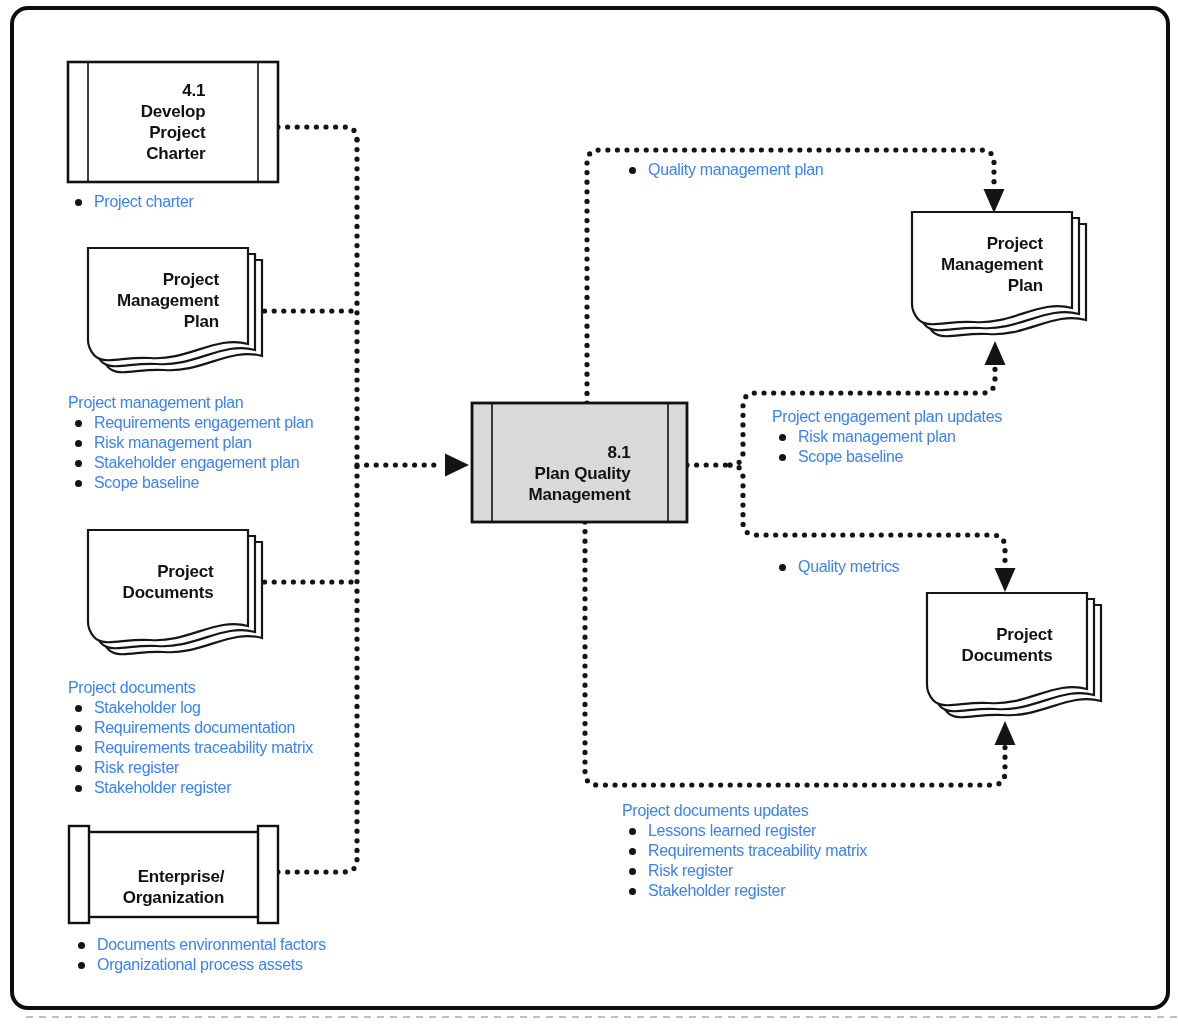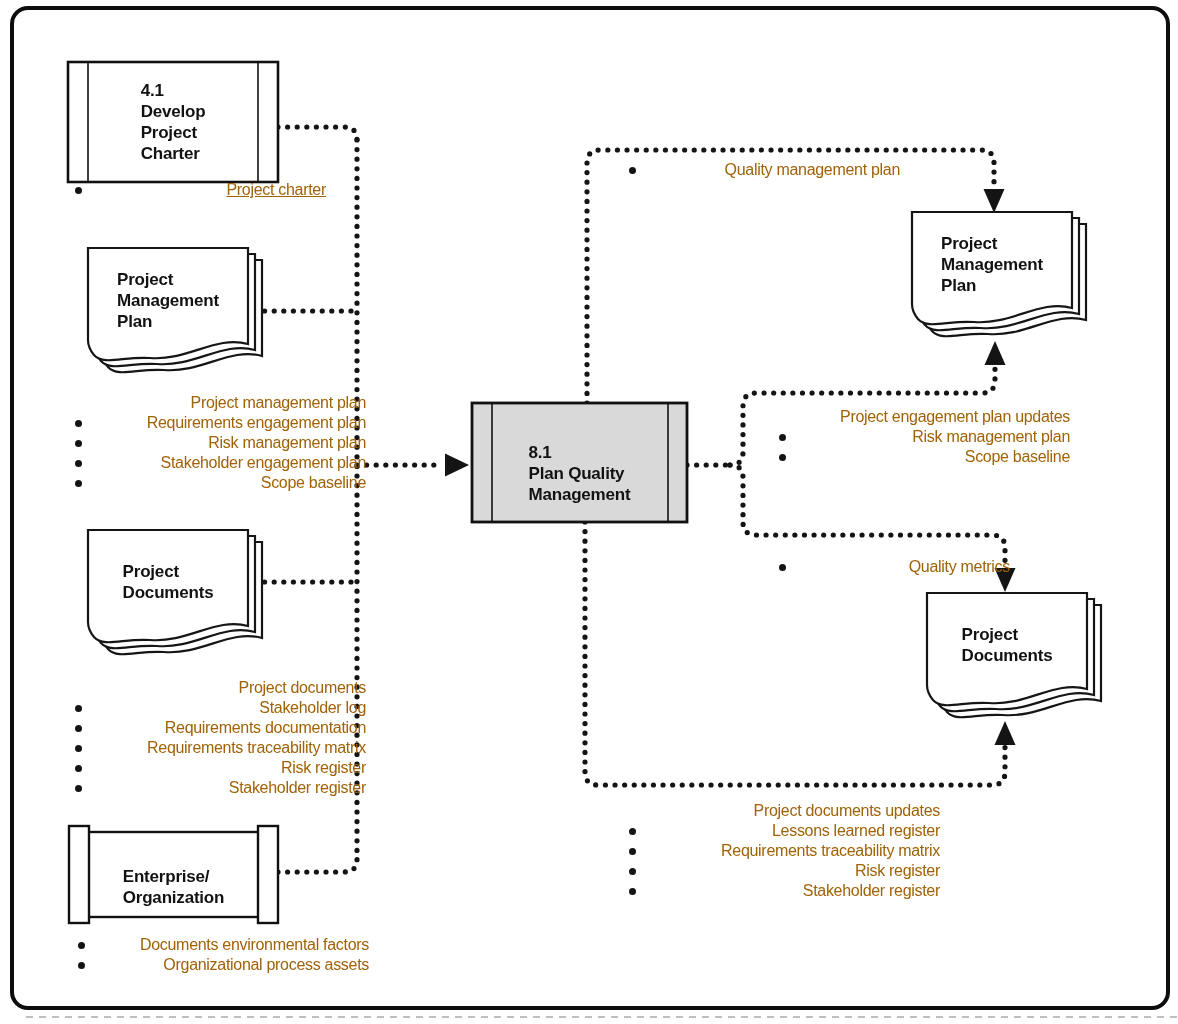--- a/index.html
+++ b/index.html
@@ -3,25 +3,25 @@
 <meta charset="utf-8">
 <style>
   html,body{margin:0;padding:0;background:#fff;}
   .stage{
     position:relative;width:1178px;height:1024px;background:#fff;
     font-family:"Liberation Sans",sans-serif;color:#161616;overflow:hidden;
   }
   .stage svg{position:absolute;left:0;top:0;}
   .overlay{position:absolute;}
   .shape-title{
-    display:flex;align-items:center;justify-content:center;text-align:left;
+    display:flex;align-items:center;justify-content:center;text-align:right;
     font-weight:700;font-size:17px;line-height:21px;white-space:pre-line;
     letter-spacing:-0.2px;color:#121212;
   }
-  .list{font-size:16px;line-height:20px;letter-spacing:-0.3px;color:#a16207;text-align:right;}
+  .list{font-size:16px;line-height:20px;letter-spacing:-0.3px;color:#3b82f6;}
   .list .hdr{padding-left:2px;}
   .list .li{position:relative;padding-left:28px;}
   .list .li::before{
     content:"";position:absolute;left:9px;top:6.5px;width:7px;height:7px;
     border-radius:50%;background:#141414;
   }
 </style>
 </head>
 <body>
 
@@ -104,21 +104,21 @@
   <div class="overlay shape-title" style="left:88px;top:532px;width:160px;height:100px;">Project
 Documents</div>
 
   <div class="overlay shape-title" style="left:912px;top:214px;width:160px;height:100px;">Project
 Management
 Plan</div>
 
   <div class="overlay shape-title" style="left:927px;top:595px;width:160px;height:100px;">Project
 Documents</div>
 
-  <div class="overlay list" style="left:66px;top:180px;width:260px;text-decoration:underline;">
+  <div class="overlay list" style="left:66px;top:192px;width:260px;">
     <div class="li">Project charter</div>
   </div>
 
   <div class="overlay list" style="left:66px;top:393px;width:300px;">
     <div class="hdr">Project management plan</div>
     <div class="li">Requirements engagement plan</div>
     <div class="li">Risk management plan</div>
     <div class="li">Stakeholder engagement plan</div>
     <div class="li">Scope baseline</div>
   </div>

